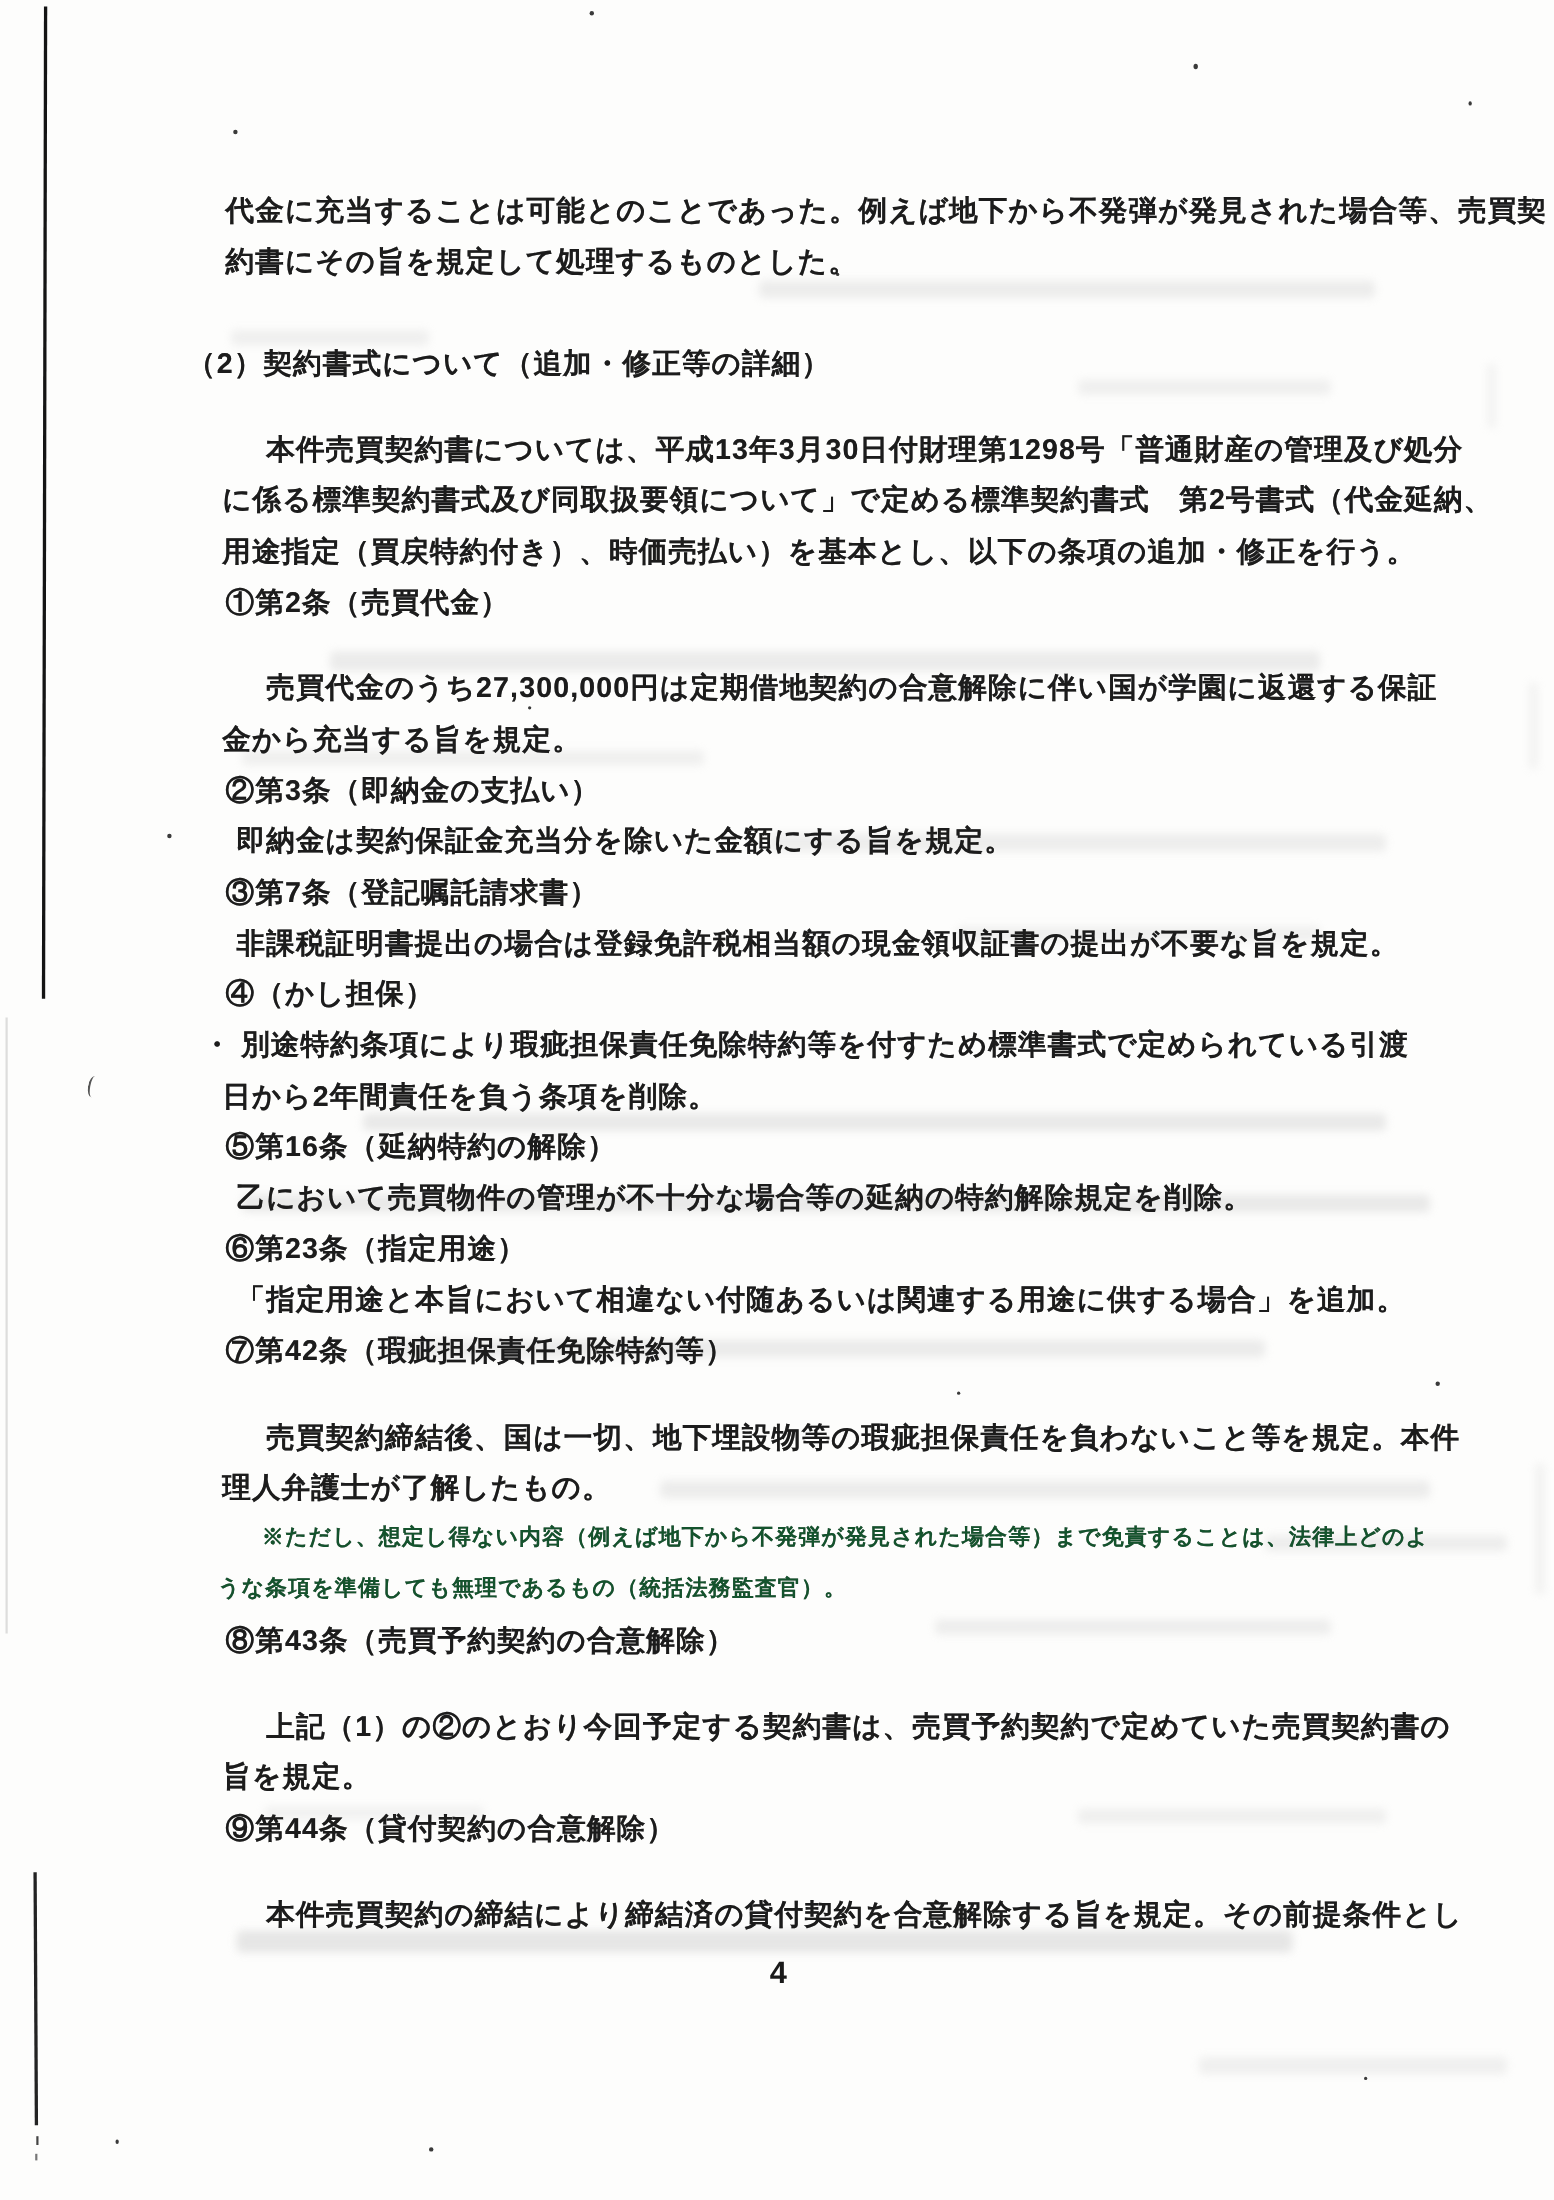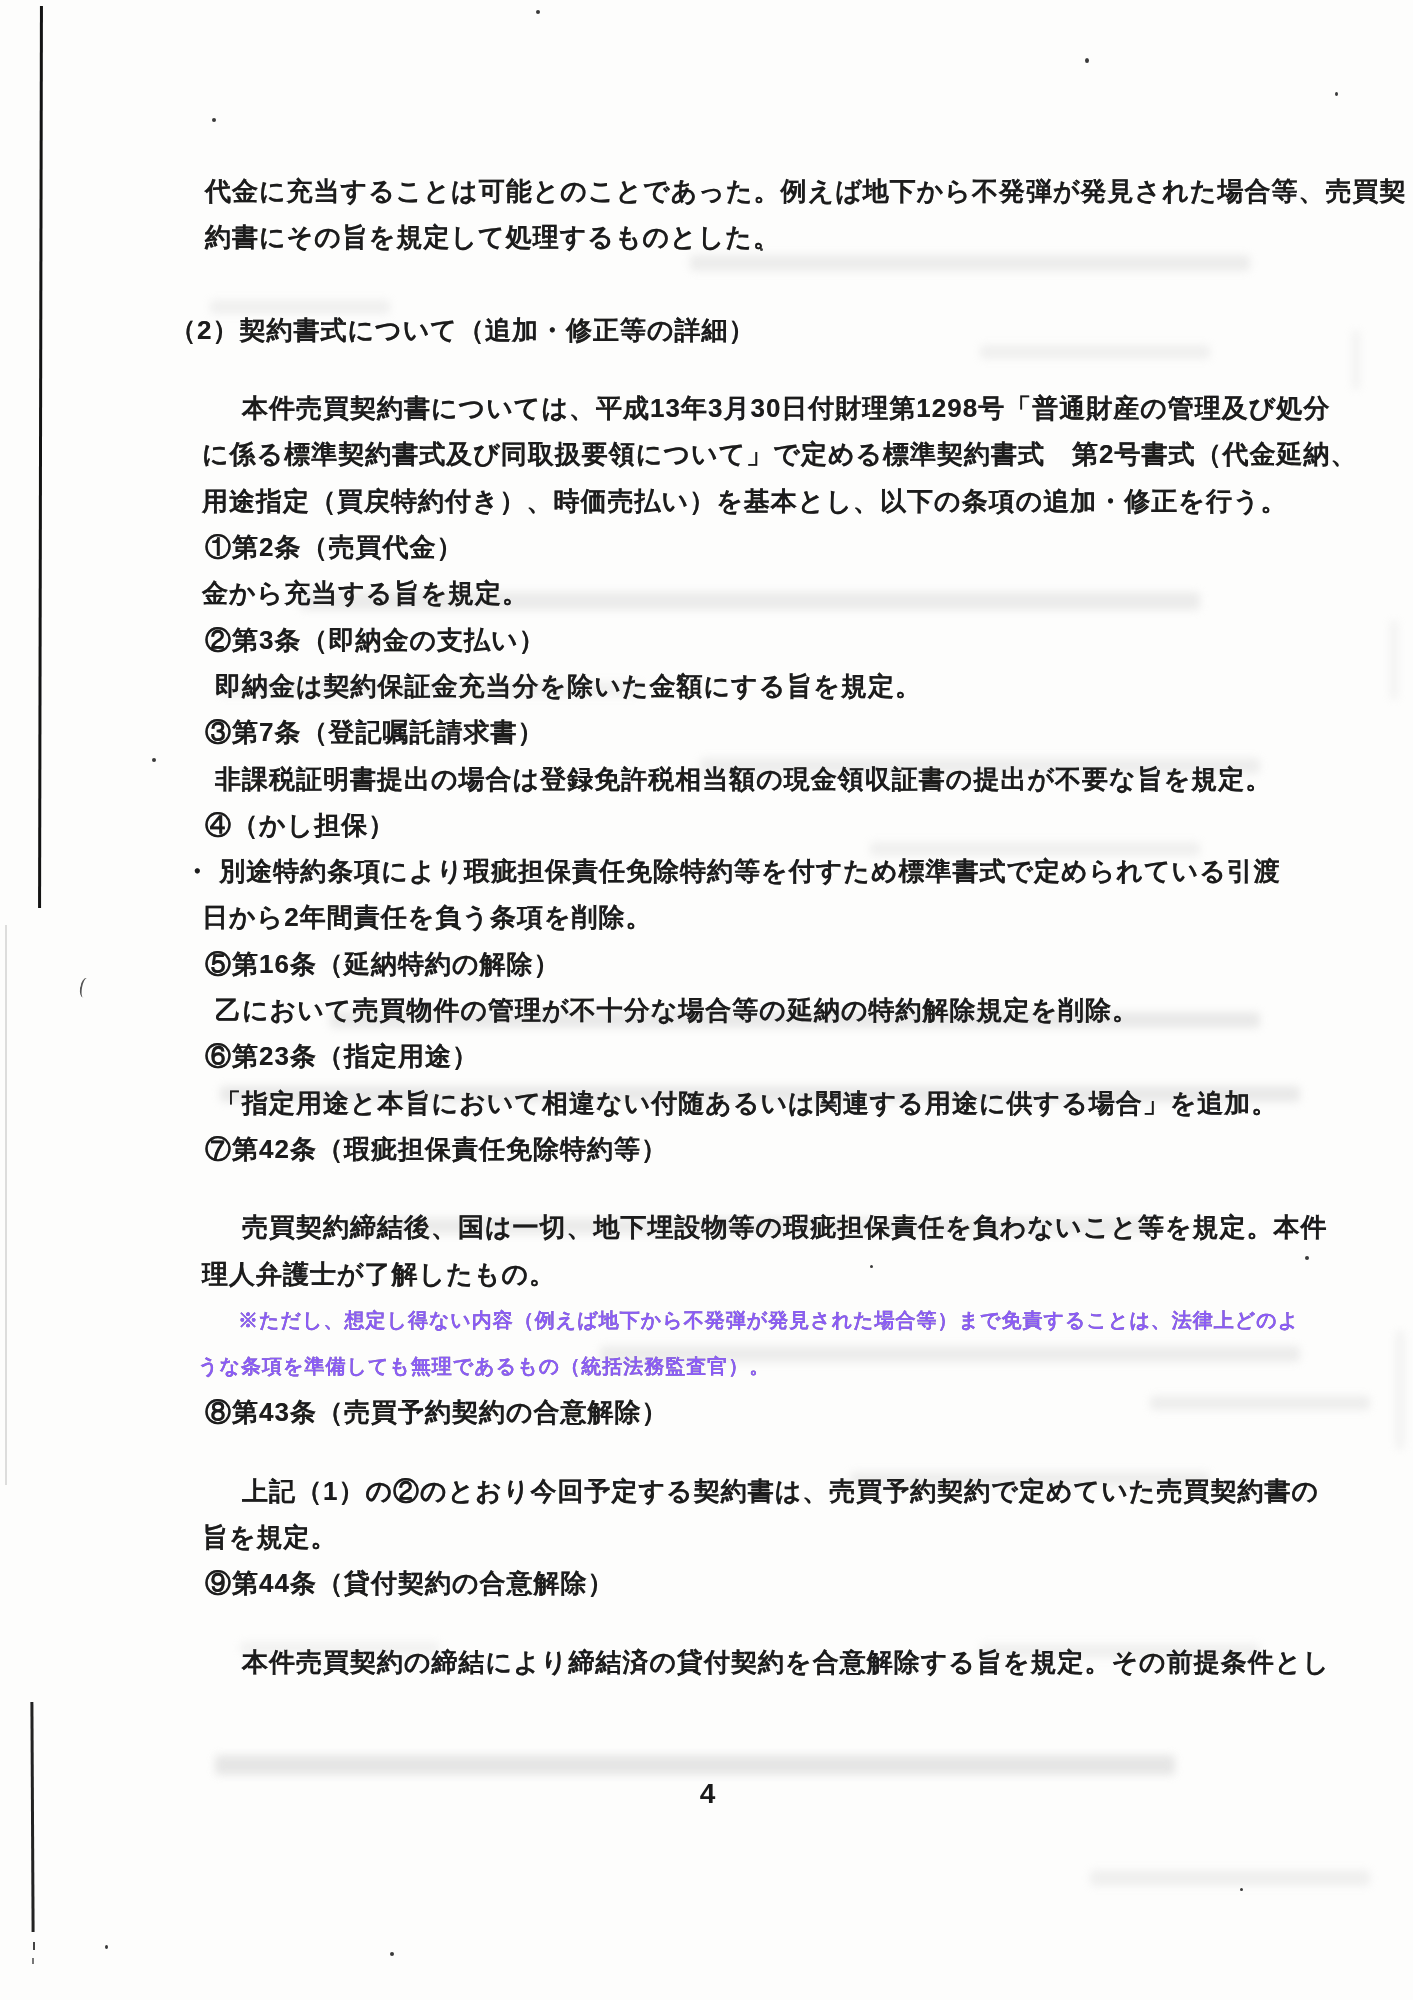--- a/index.html
+++ b/index.html
@@ -18,21 +18,21 @@
   }
   .line{height:46.3px;}
   .blank{height:46.3px;}
   .h2head{padding-left:0px;}     
   .ind-intro{padding-left:35px;} 
   .ind-first{padding-left:72px;margin-top:32px;} 
   .ind-cont{padding-left:32px;}  
   .ind-item{padding-left:35px;}  
   .ind-body1{padding-left:45px;} 
   .ind-bullet{padding-left:14px;}
-  .note{font-size:20px;font-weight:600;color:#8b5cf6;}
+  .note{font-size:20px;font-weight:600;color:#14532d;}
   .note-1{padding-left:68px;}
   .note-2{padding-left:28px;}
   .pagenum{
     position:absolute;left:170px;top:1778px;width:1075px;text-align:center;
     font-size:28px;color:#1a1a1a;font-weight:600;
   }
   
   .edgeline{position:absolute;background:#141414;}
   .edge-a{left:39px;top:6px;width:3px;height:902px;transform:rotate(.12deg);}
   .edge-b{left:31px;top:1702px;width:3px;height:230px;background:#232323;transform:rotate(-.3deg);}
@@ -99,20 +99,21 @@
 
     <div class="blank"></div>
 
     <div class="line h2head">（2）契約書式について（追加・修正等の詳細）</div>
 
     <div class="line ind-first">本件売買契約書については、平成13年3月30日付財理第1298号「普通財産の管理及び処分</div>
     <div class="line ind-cont">に係る標準契約書式及び同取扱要領について」で定める標準契約書式　第2号書式（代金延納、</div>
     <div class="line ind-cont">用途指定（買戻特約付き）、時価売払い）を基本とし、以下の条項の追加・修正を行う。</div>
 
     <div class="line ind-item">①第2条（売買代金）</div>
+    <div class="line ind-first">売買代金のうち27,300,000円は定期借地契約の合意解除に伴い国が学園に返還する保証</div>
     <div class="line ind-cont">金から充当する旨を規定。</div>
 
     <div class="line ind-item">②第3条（即納金の支払い）</div>
     <div class="line ind-body1">即納金は契約保証金充当分を除いた金額にする旨を規定。</div>
 
     <div class="line ind-item">③第7条（登記嘱託請求書）</div>
     <div class="line ind-body1">非課税証明書提出の場合は登録免許税相当額の現金領収証書の提出が不要な旨を規定。</div>
 
     <div class="line ind-item">④（かし担保）</div>
     <div class="line ind-bullet">・ 別途特約条項により瑕疵担保責任免除特約等を付すため標準書式で定められている引渡</div>

